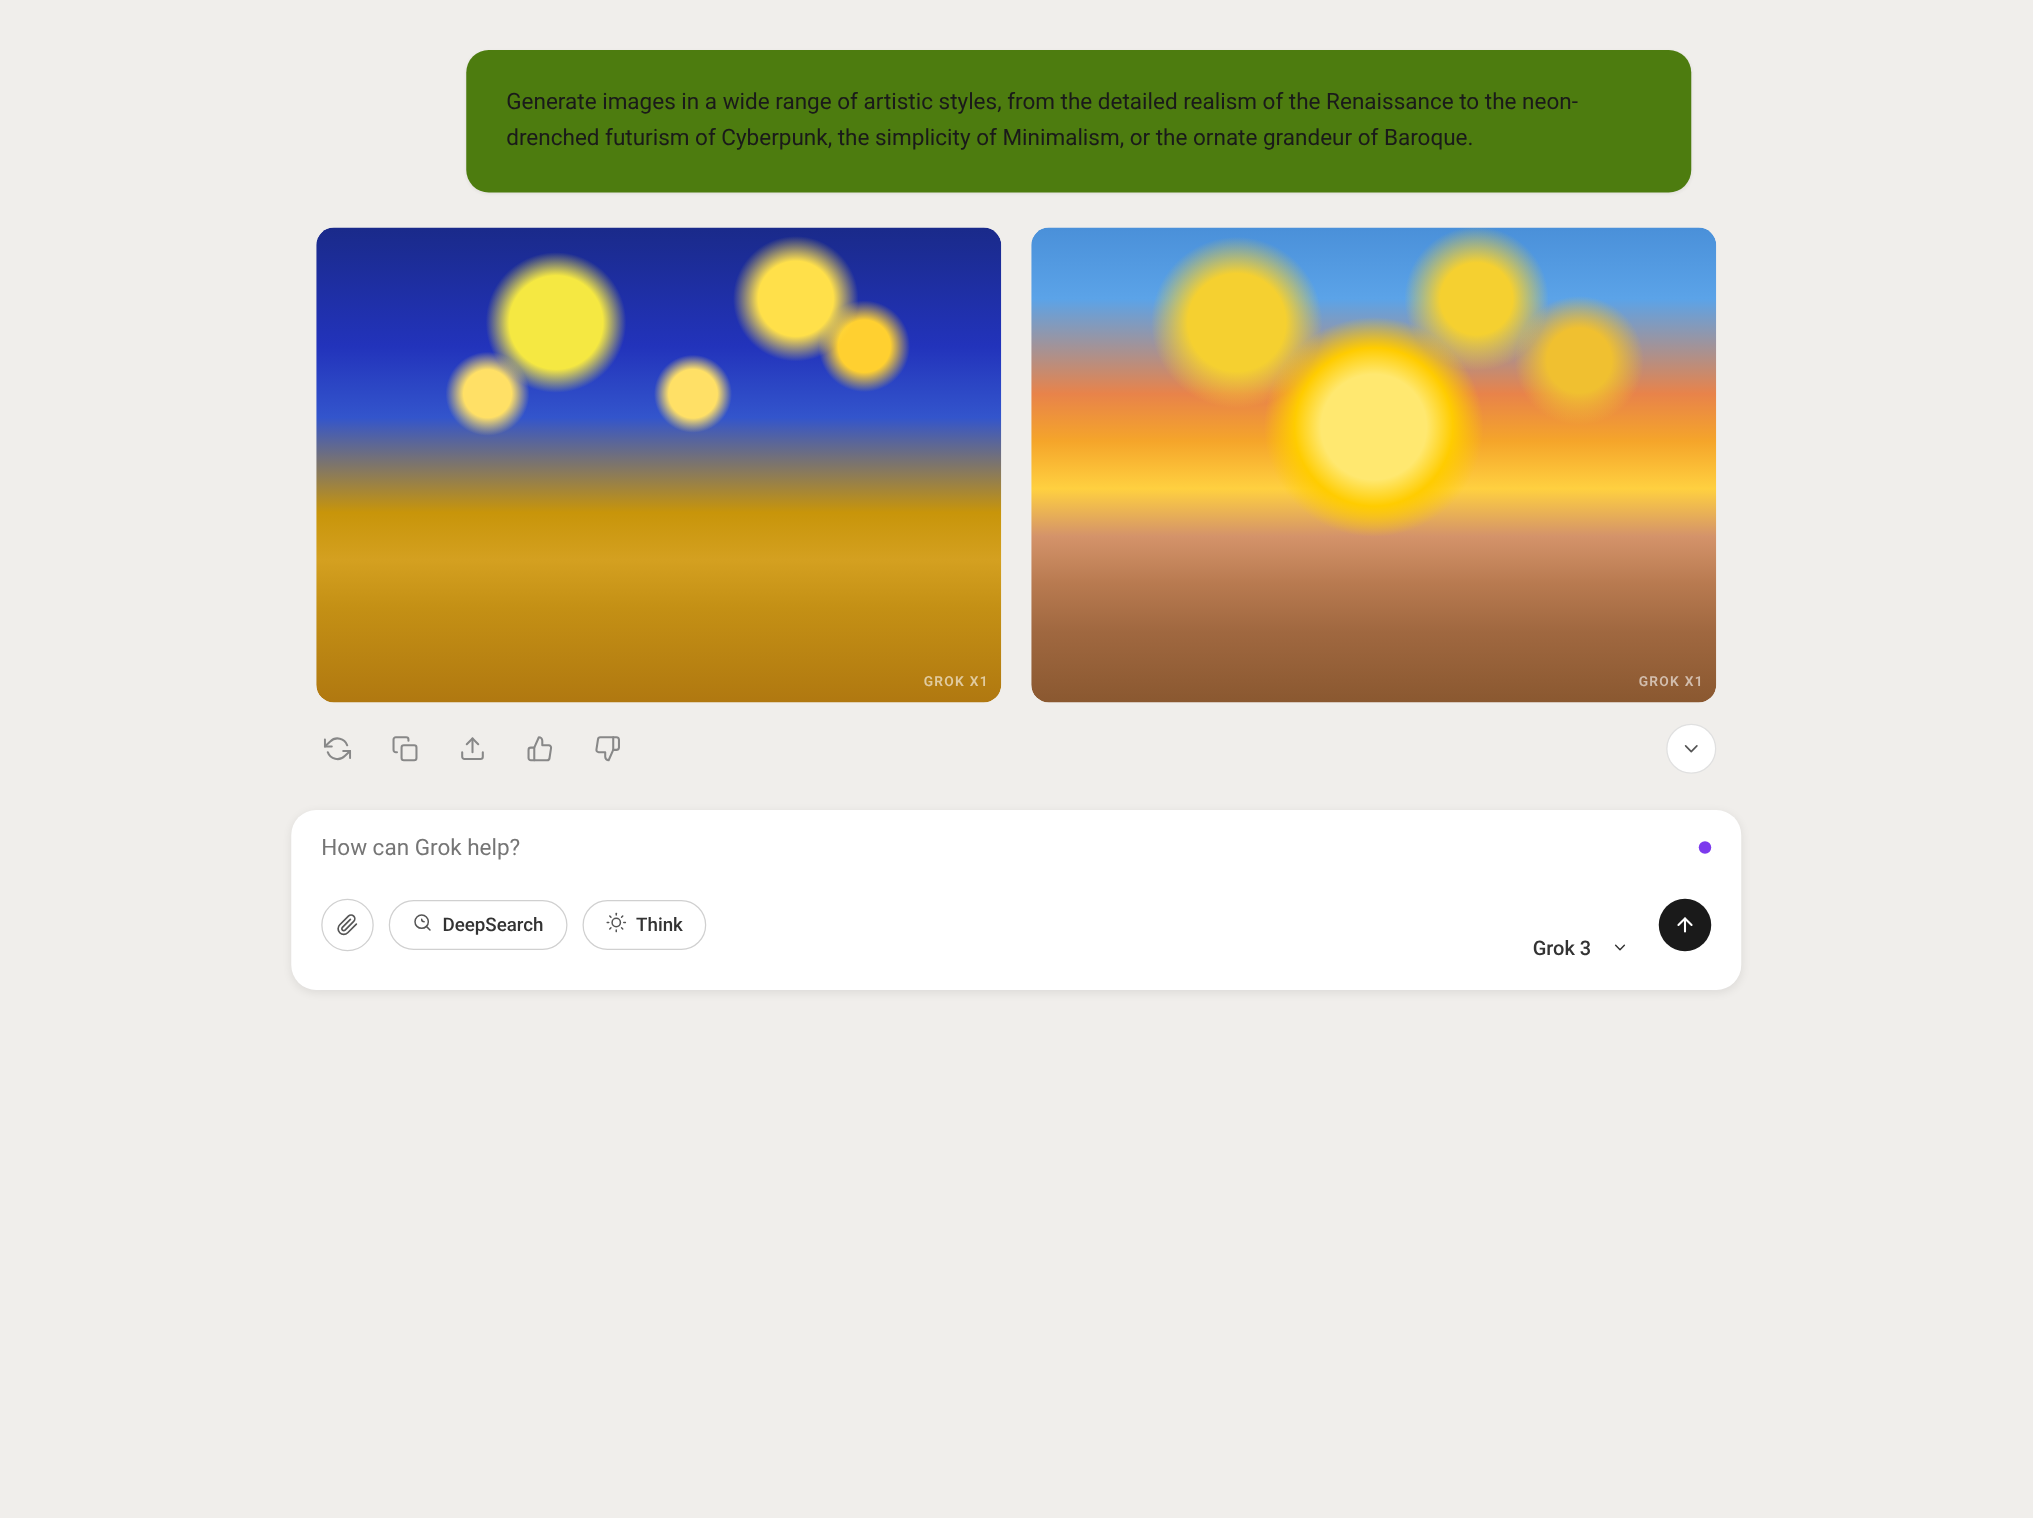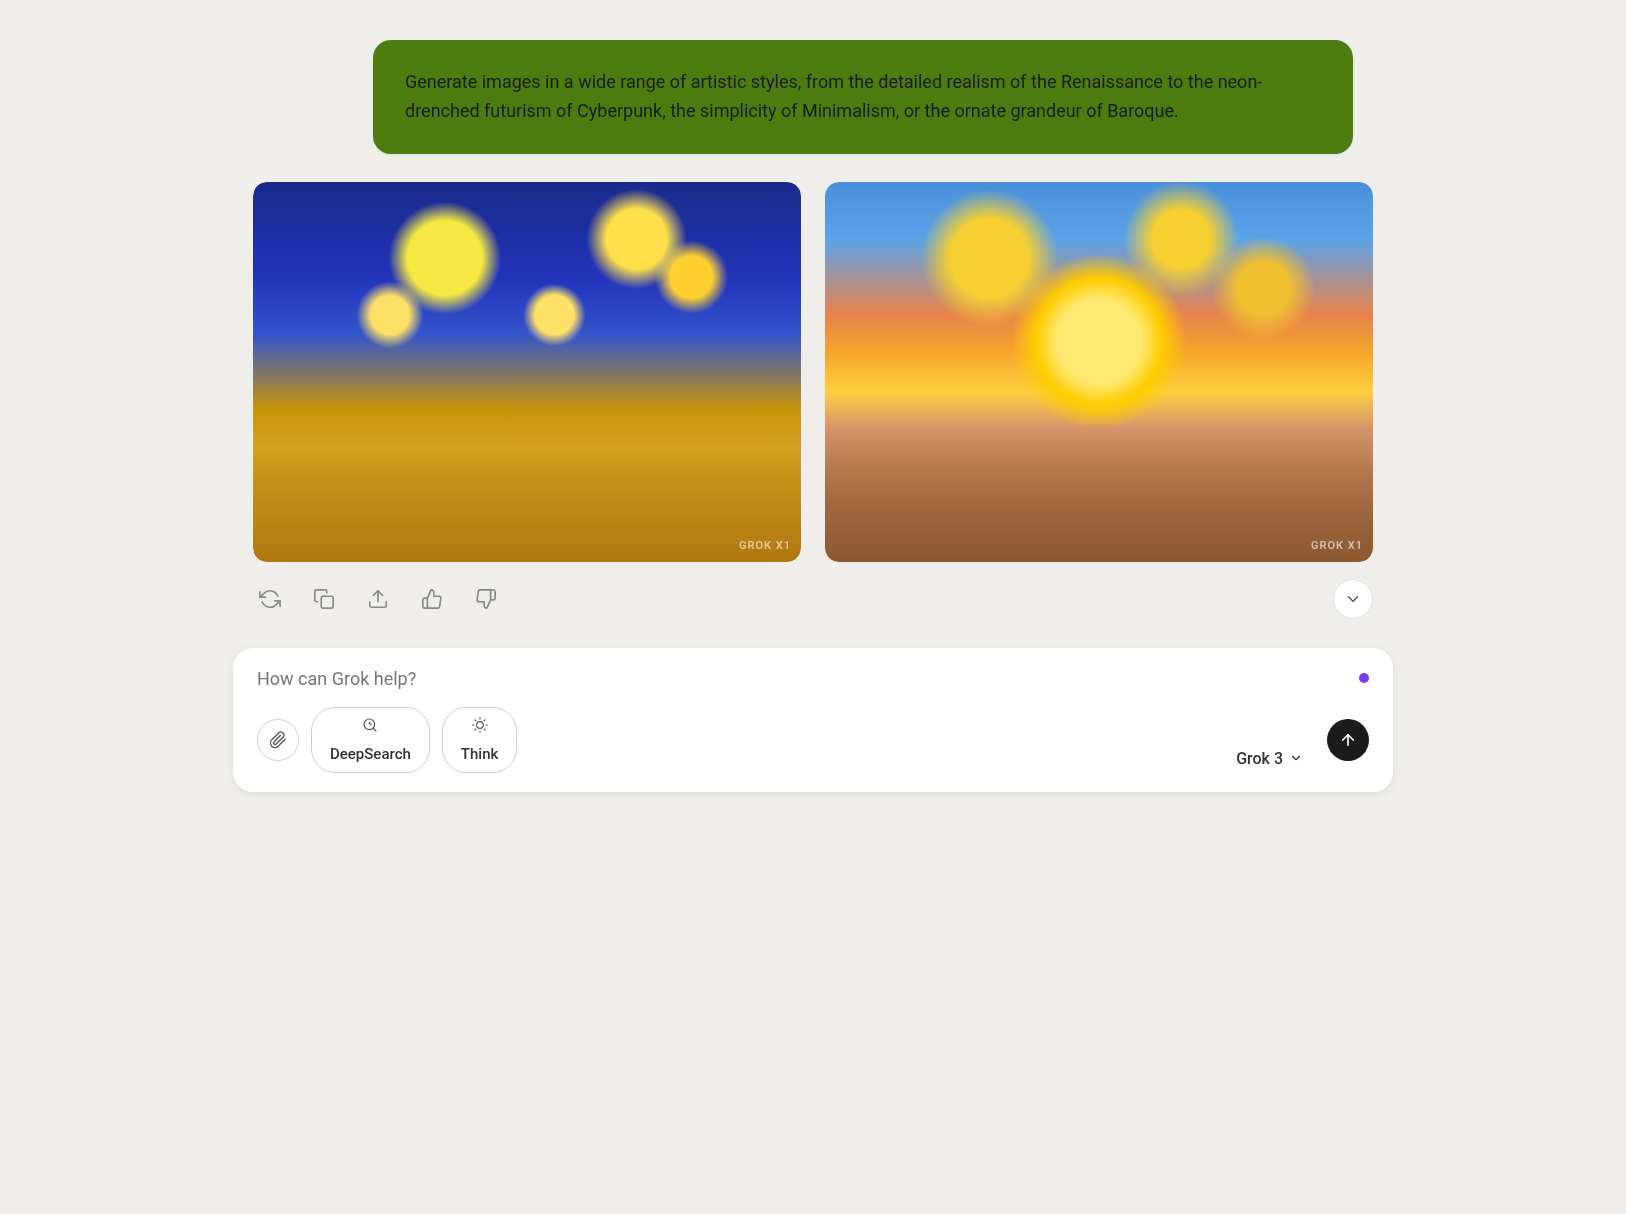--- a/index.html
+++ b/index.html
@@ -242,36 +242,35 @@
       padding: 9px 18px;
       display: flex;
       align-items: center;
       gap: 8px;
       cursor: pointer;
       color: #333;
       font-size: 15px;
       font-weight: 500;
       font-family: inherit;
       transition: background 0.15s;
-      flex-direction: column;
     }
 
     .pill-icon {
       font-size: 16px;
       color: #555;
     }
 
     .spacer {
       flex: 1;
     }
 
     .grok-selector {
       display: flex;
       align-items: center;
-      gap: 6px;
+      gap: 16px;
       cursor: pointer;
       color: #333;
       font-size: 16px;
       font-weight: 500;
       background: none;
       border: none;
       font-family: inherit;
       padding: 8px 12px;
       border-radius: 10px;
       margin-top: 36px;

